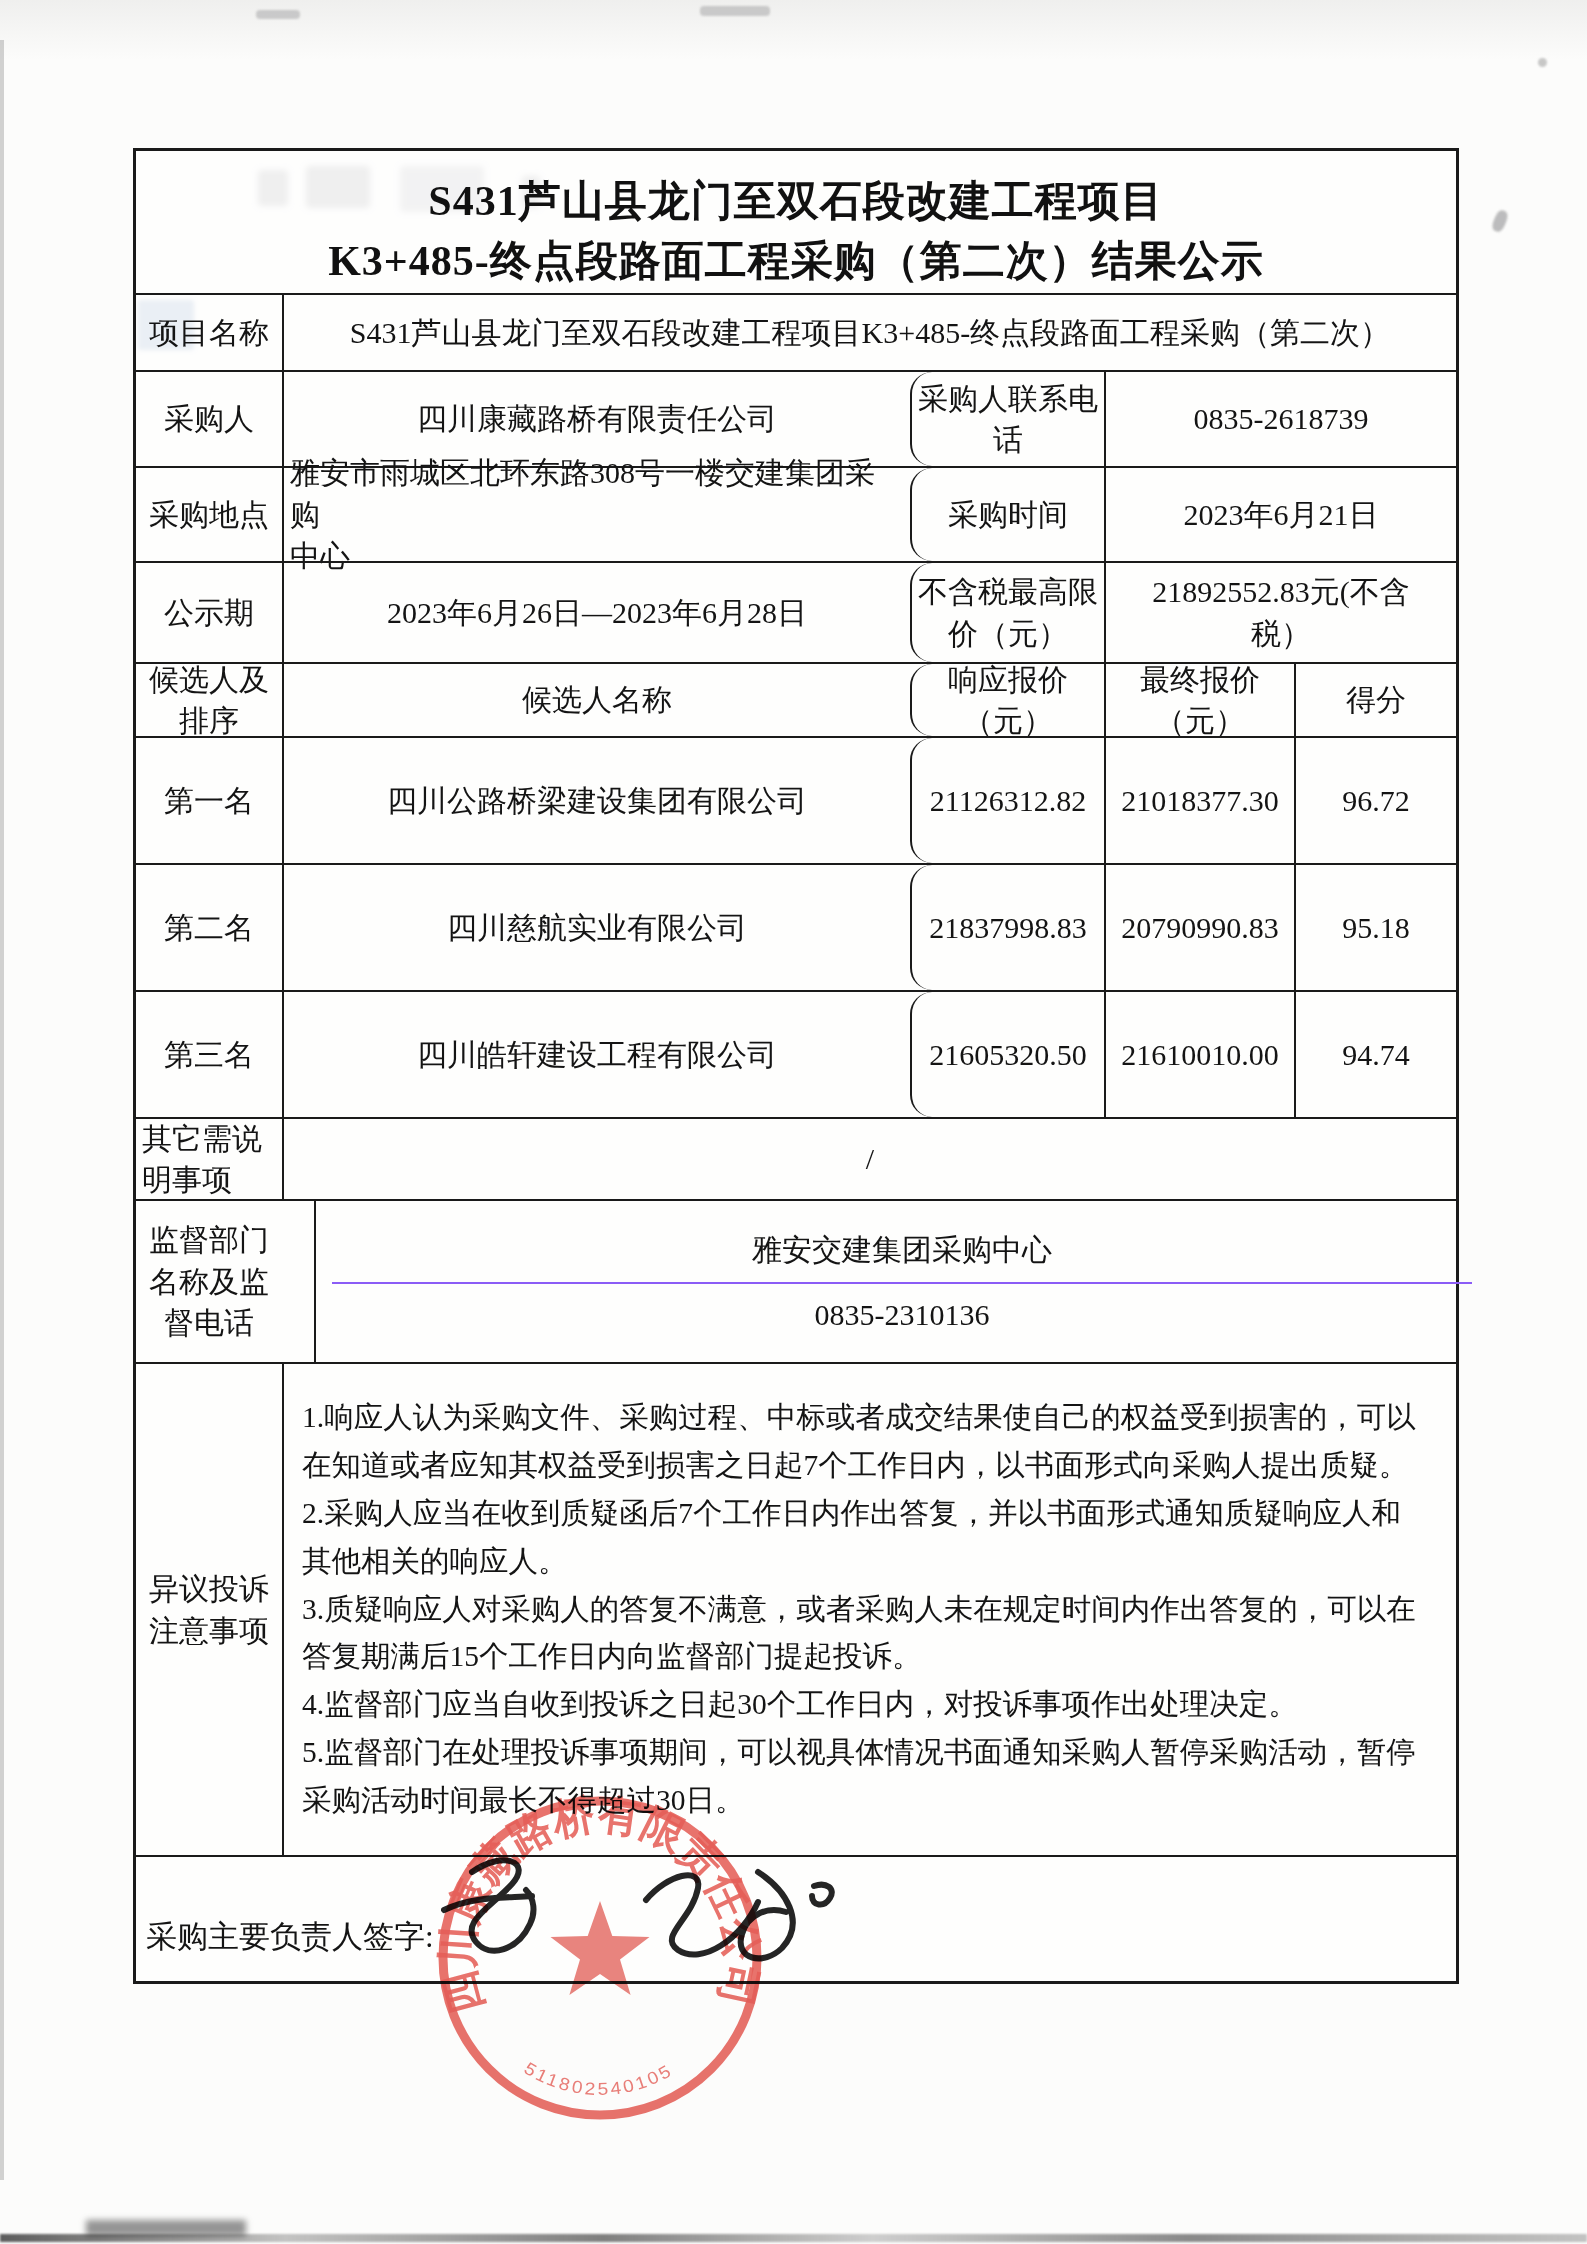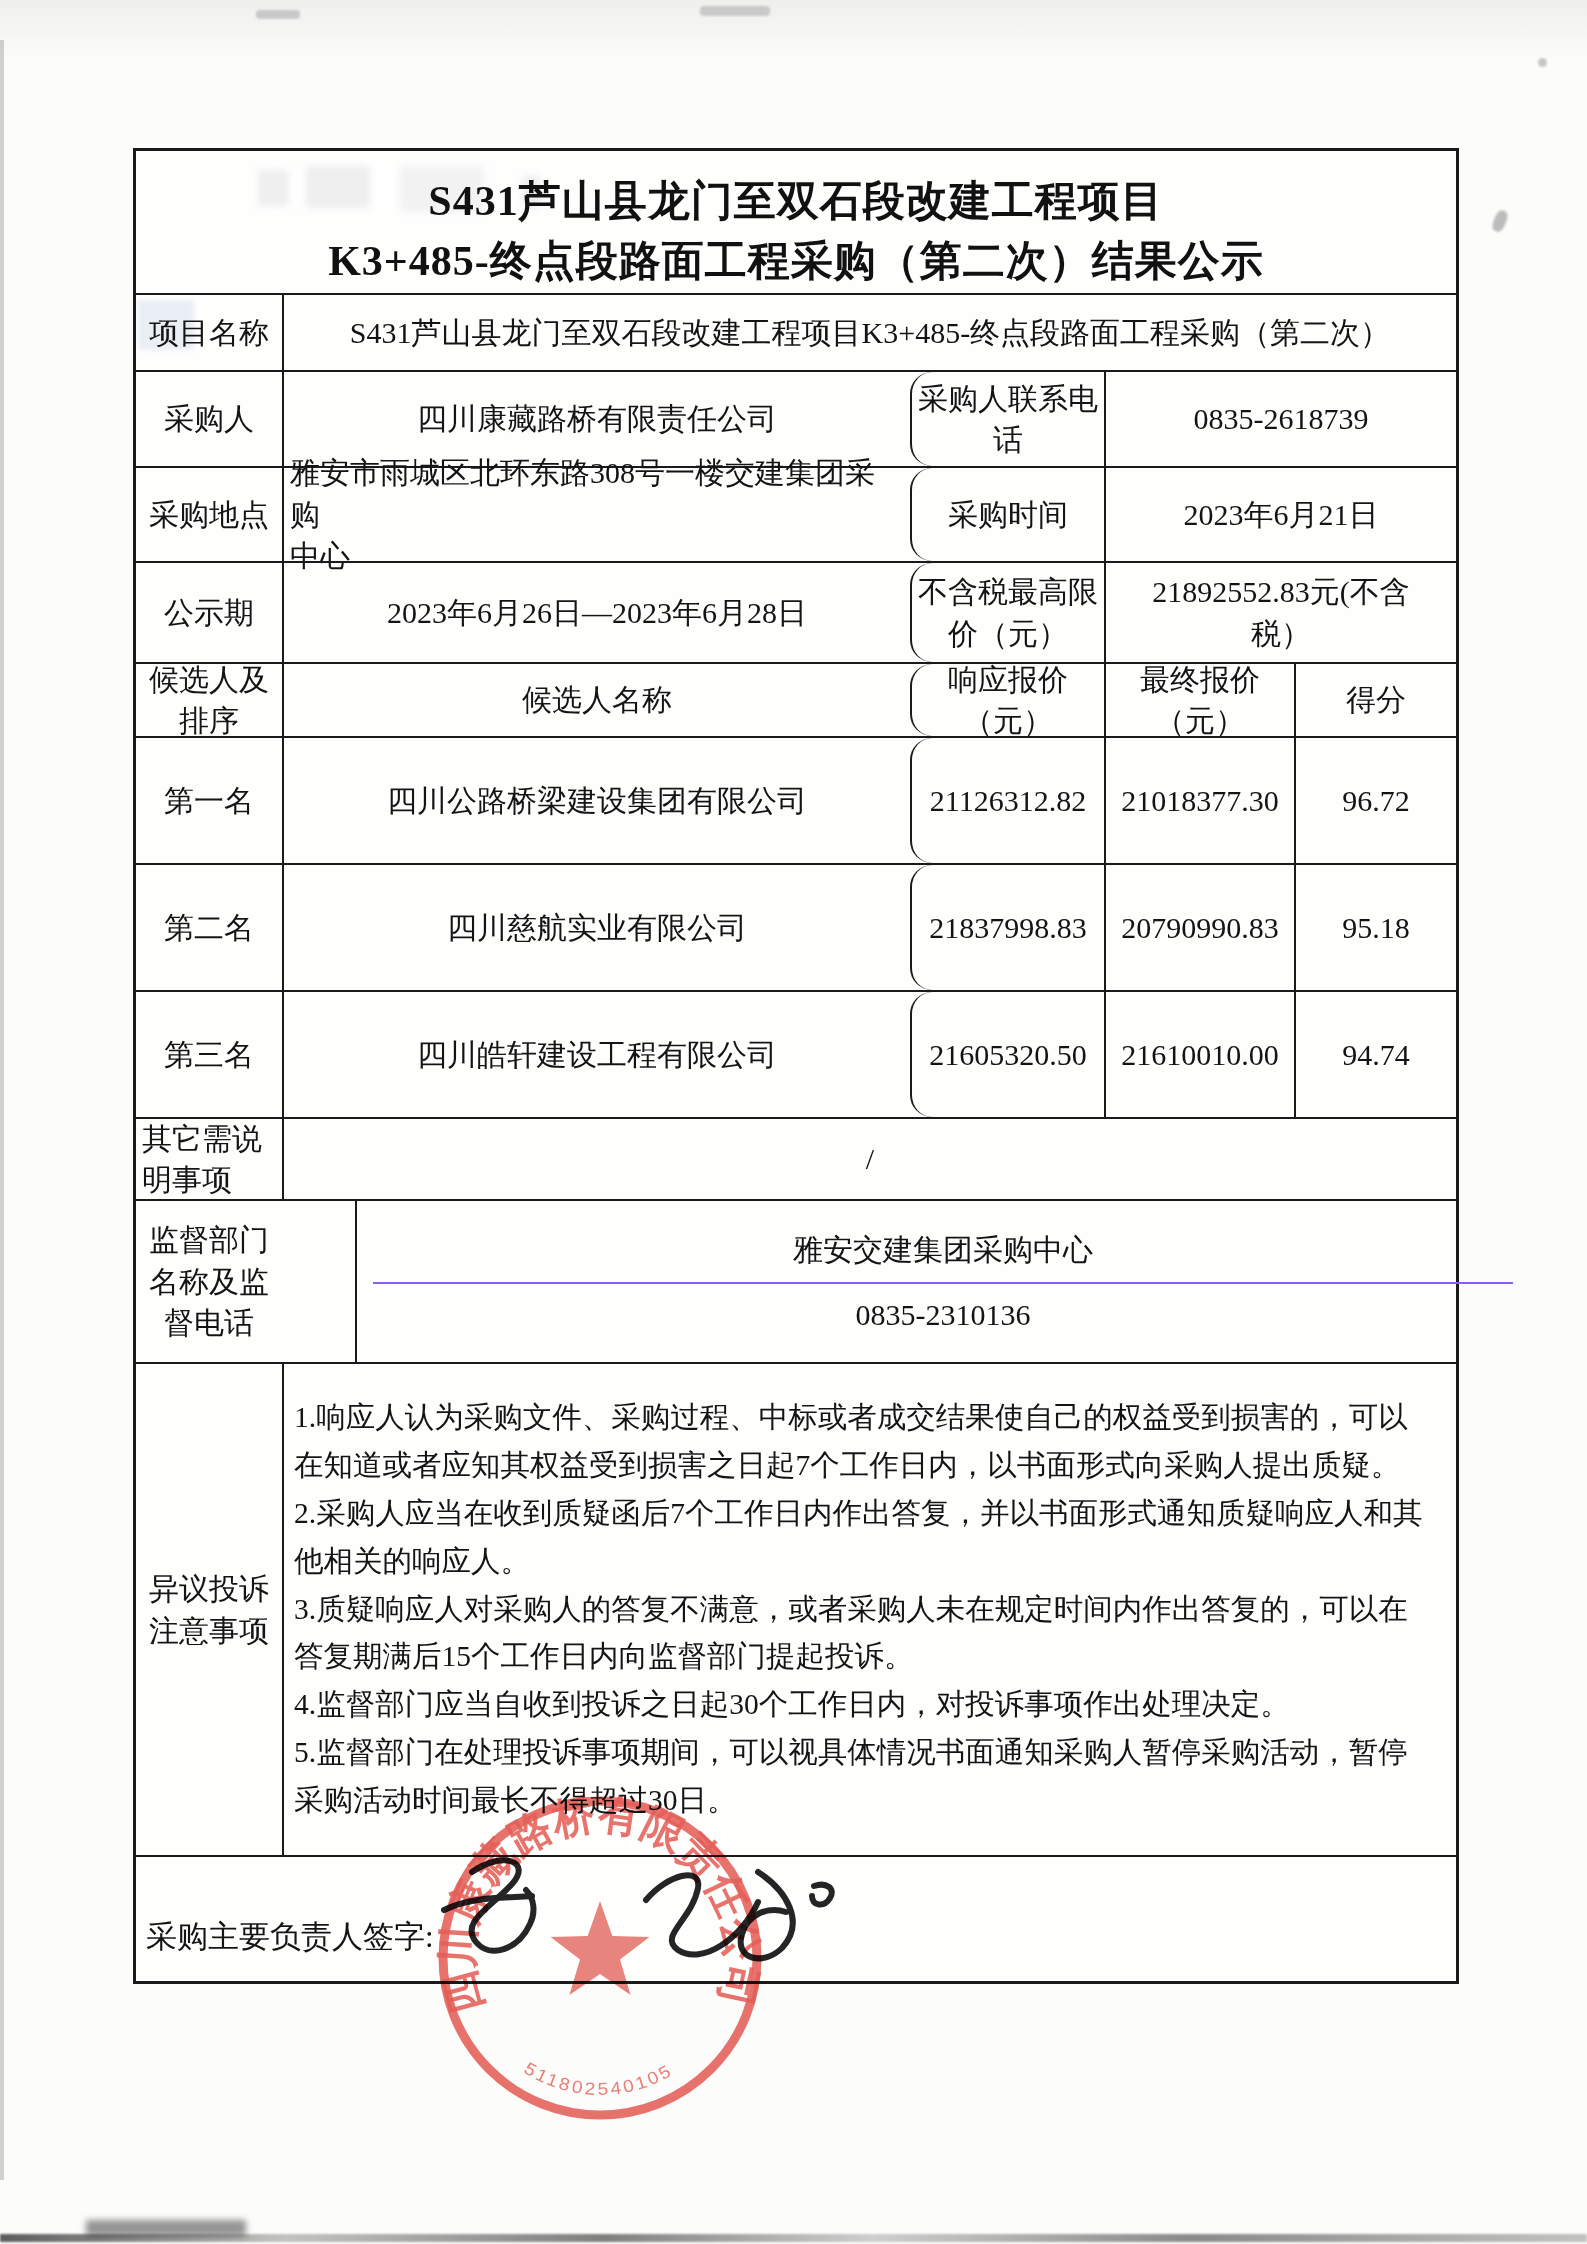--- a/index.html
+++ b/index.html
@@ -26,25 +26,25 @@
   .w-d{width:190px;}.w-e{width:162px;}.w-de{width:352px;}
   .w-bcde{width:1174px;font-family:Liberation Serif, serif;}.w-full{width:1320px;}
   .h-title{height:142px;}.h-r1{height:77px;}.h-r2{height:96px;}
   .h-r3{height:95px;}.h-r4{height:101px;justify-content:flex-end;}.h-r5{height:74px;}
   .h-cand{height:127px;}.h-other{height:82px;}.h-sup{height:163px;gap:32px;}
   .h-obj{height:493px;}.h-sig{height:162px;}
   .title-cell{flex-direction:column;justify-content:flex-end;}
   .title-line{font-weight:bold;font-size:42px;line-height:60px;letter-spacing:1px;color:#111;}
   .al{justify-content:flex-start;text-align:left;}
   
-  .vwrap{flex-direction:column;align-items:stretch;padding:16px;margin-left:41px;}
+  .vwrap{flex-direction:column;align-items:stretch;padding:16px;}
   .sub{height:81px;display:flex;align-items:center;justify-content:center;box-sizing:border-box;}
   .sub+.sub{border-top:2px solid #8b5cf6;height:80px;}
   
-  .obj{white-space:normal;padding:0;}
+  .obj{white-space:normal;padding:8px;}
   .obj-body{padding:0 20px 0 10px;text-align:left;}
   .obj-body p{margin:0;font-size:29.5px;line-height:1.62;word-break:break-all;}
   
   .sig{justify-content:flex-start;padding-left:10px;font-size:31px;white-space:nowrap;}
   
   .seal{position:absolute;left:428px;top:1786px;width:344px;height:344px;
         opacity:.92;mix-blend-mode:multiply;}
   .scribble{position:absolute;left:420px;top:1838px;width:470px;height:150px;
         mix-blend-mode:multiply;}
   

